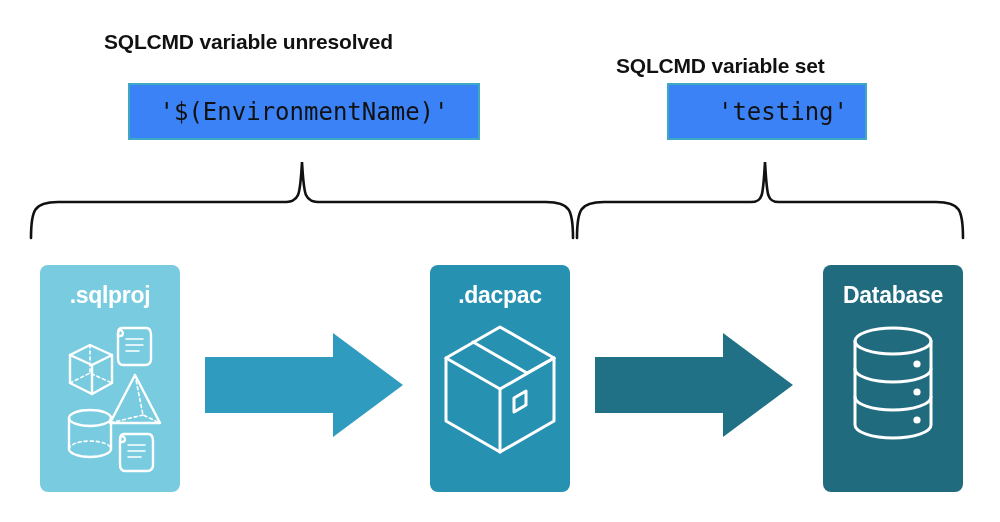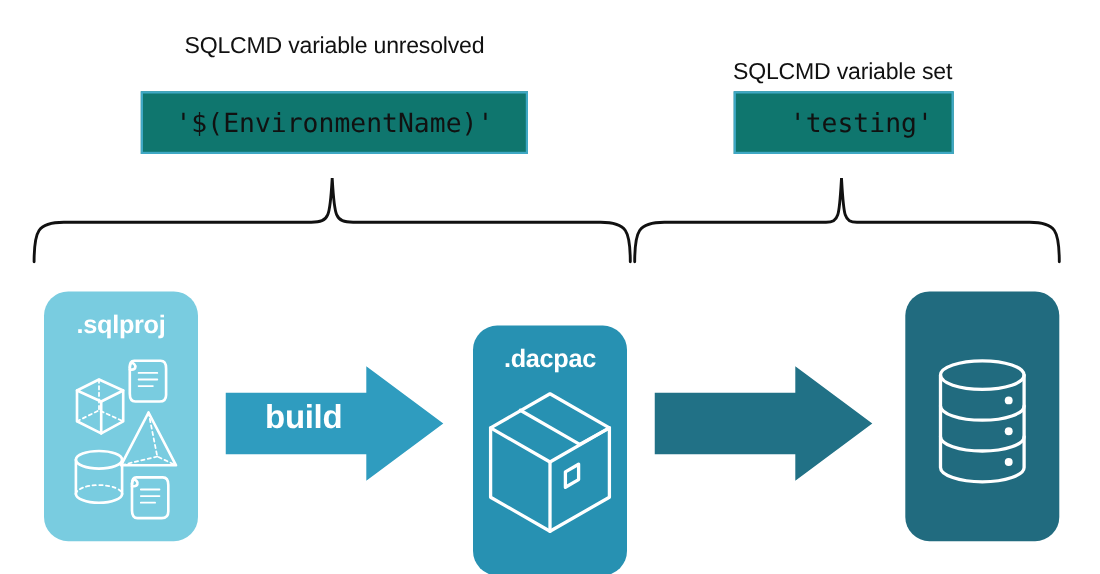--- a/index.html
+++ b/index.html
@@ -16,36 +16,35 @@
     width: 1000px;
     height: 522px;
     background: #ffffff;
     overflow: hidden;
   }
 
   
   .heading {
     position: absolute;
     font-family: "Liberation Sans", sans-serif;
-    font-weight: normal;
+    font-weight: bold;
     font-size: 21px;
     letter-spacing: -0.2px;
     color: #111111;
-    text-align: center;
     white-space: nowrap;
   }
   #heading-left  { left: 104px; top: 30px; width: 400px; }
   #heading-right { left: 616px; top: 30px; width: 300px; margin-top: 24px; }
 
   
   .value-box {
     position: absolute;
     box-sizing: border-box;
     border: 2px solid #3FA8C4;
-    background: #0f766e;
+    background: #3b82f6;
     display: flex;
     align-items: center;
     justify-content: center;
     font-family: "DejaVu Sans Mono", monospace;
     font-size: 24px;
     color: #111111;
     white-space: nowrap;
   }
   #value-box-left  { left: 128px; top: 83px; width: 352px; height: 57px; }
   #value-box-right { left: 667px; top: 83px; width: 200px; height: 57px; padding-left: 32px; }
@@ -55,21 +54,21 @@
     position: absolute;
     top: 160px;
     overflow: visible;
   }
   #brace-left  { left: 28px;  }
   #brace-right { left: 574px; }
 
   
   .card {
     position: absolute;
-    border-radius: 22px;
+    border-radius: 8px;
     overflow: hidden;
   }
   .card-label {
     position: absolute;
     top: 17px;
     left: 0;
     width: 100%;
     text-align: center;
     font-family: "Liberation Sans", sans-serif;
     font-weight: bold;
@@ -79,21 +78,21 @@
     white-space: nowrap;
   }
   .card-art {
     position: absolute;
     left: 0;
     top: 50px;
     width: 100%;
   }
 
   #card-sqlproj  { left: 40px;  top: 265px; width: 140px; height: 227px; background: #79CCE0; }
-  #card-dacpac   { left: 430px; top: 265px; width: 140px; height: 227px; background: #2791B2; margin-top: 31px; }
+  #card-dacpac   { left: 430px; top: 265px; width: 140px; height: 227px; background: #2791B2; }
   #card-database { left: 823px; top: 265px; width: 140px; height: 227px; background: #216B7F; }
 
   
   .arrow-svg { position: absolute; }
   #arrow-build  { left: 205px; top: 331px; }
   #arrow-deploy { left: 595px; top: 331px; }
 
   .arrow-label {
     position: absolute;
     font-family: "Liberation Sans", sans-serif;
@@ -188,37 +187,37 @@
 
         <path d="M 43 27 L 97 58"></path>
         <path d="M 97 58 L 124 43"></path>
 
         <path d="M 84 83 L 96 76 L 96 90 L 84 97 Z"></path>
       </g>
     </svg>
   </div>
 
   <div class="card" id="card-database">
+    <div class="card-label">Database</div>
     <svg class="card-art" height="172" viewBox="0 0 140 172">
       <g fill="none" stroke="#ffffff" stroke-width="3" stroke-linecap="round" stroke-linejoin="round">
         <ellipse cx="70" cy="26" rx="38" ry="13"></ellipse>
         <path d="M 32 26 L 32 110 C 32 117, 49 123, 70 123 C 91 123, 108 117, 108 110 L 108 26"></path>
         <path d="M 32 54 C 32 61, 49 67, 70 67 C 91 67, 108 61, 108 54"></path>
         <path d="M 32 82 C 32 89, 49 95, 70 95 C 91 95, 108 89, 108 82"></path>
       </g>
       <g fill="#ffffff" stroke="none">
         <circle cx="94" cy="49" r="3.6"></circle>
         <circle cx="94" cy="77" r="3.6"></circle>
         <circle cx="94" cy="105" r="3.6"></circle>
       </g>
     </svg>
   </div>
 
   <svg class="arrow-svg" id="arrow-build" width="200" height="108" viewBox="0 0 200 108">
     <path d="M 0 26 L 128 26 L 128 2 L 198 54 L 128 106 L 128 82 L 0 82 Z" fill="#2F9CBF"></path>
   </svg>
-  <div class="arrow-label" id="arrow-build-label">build</div>
 
   <svg class="arrow-svg" id="arrow-deploy" width="200" height="108" viewBox="0 0 200 108">
     <path d="M 0 26 L 128 26 L 128 2 L 198 54 L 128 106 L 128 82 L 0 82 Z" fill="#217186"></path>
   </svg>
 
 </div>
 
 </body></html>

